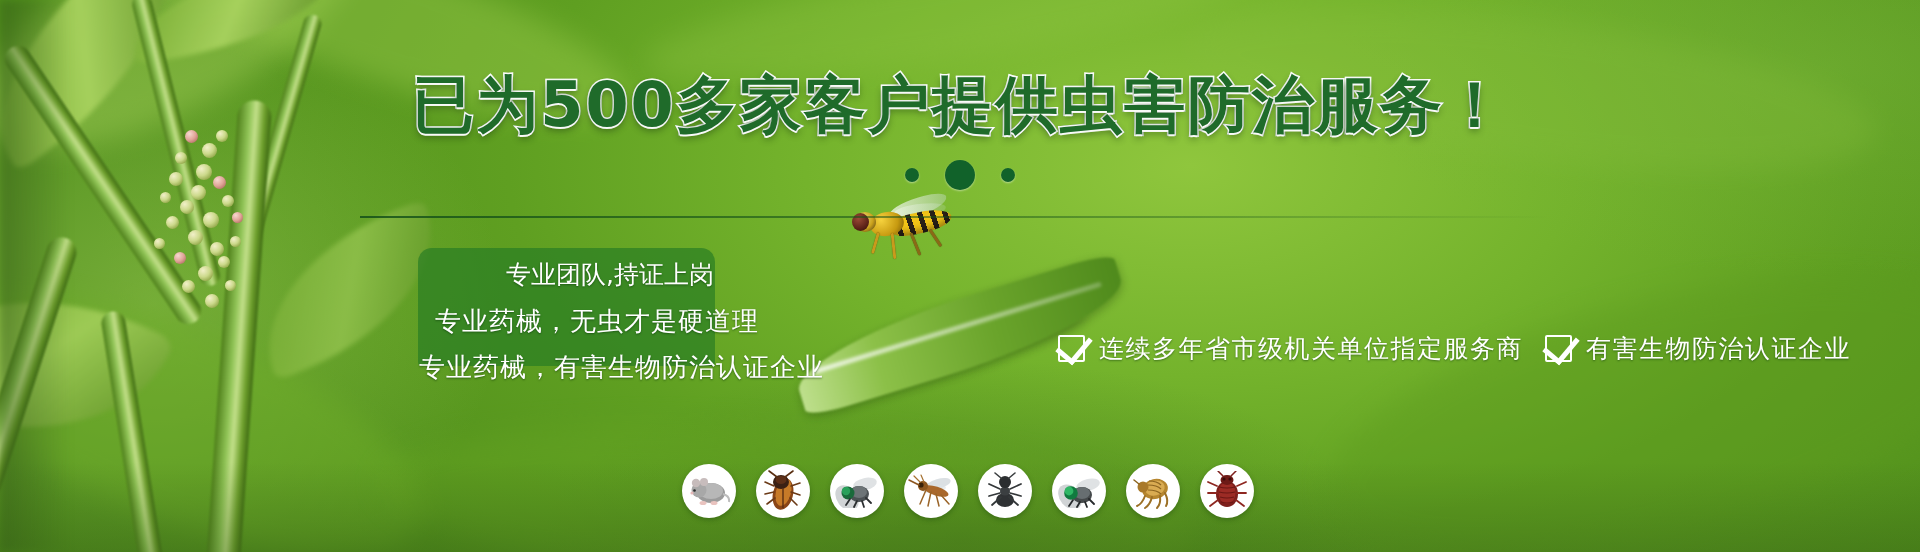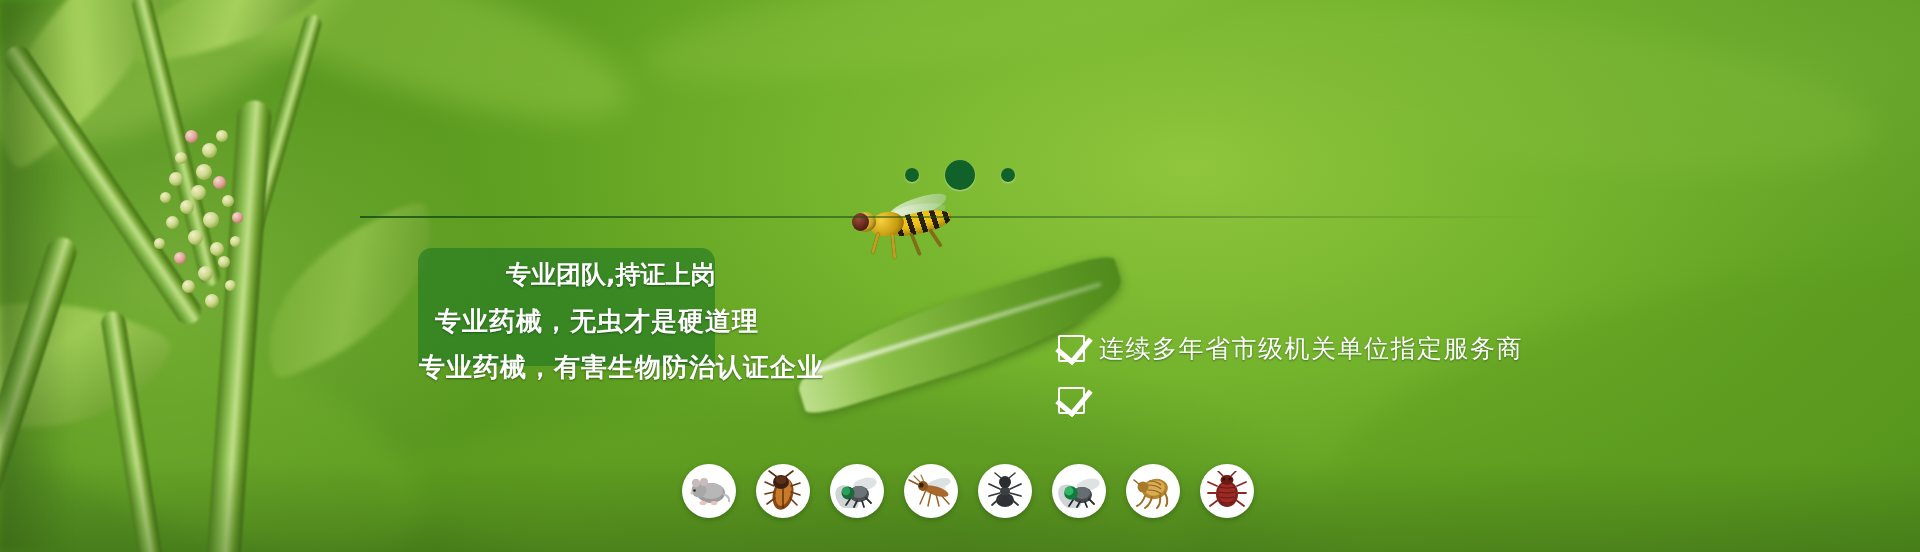--- a/index.html
+++ b/index.html
@@ -213,35 +213,35 @@
   }
   .panel-lines {
     position: absolute;
     left: 0; top: 258px;
     width: 1000px;
     color: #ffffff;
     text-align: left;
   }
   .pline {
     white-space: nowrap;
-    font-weight: 700;
+    font-weight: 400;
     color: #ffffff;
     text-shadow: 0 1px 2px rgba(10,50,10,.55);
     font-family: "DejaVu Sans", "Liberation Sans", sans-serif;
   }
   .pline.l1 { position:absolute; left: 506px; top: 0px;  font-size: 25px; letter-spacing: 0px; }
   .pline.l2 { position:absolute; left: 435px; top: 46px; font-size: 26px; letter-spacing: 1px; }
   .pline.l3 { position:absolute; left: 419px; top: 92px; font-size: 26px; letter-spacing: 1px; }
 
   
   .checklist {
     position: absolute;
     left: 1058px; top: 332px;
     display: flex;
-    flex-direction: column;
+    flex-direction: row;
     gap: 22px;
   }
   .check-row { display: flex; align-items: center; gap: 14px; }
   .check-box {
     width: 27px; height: 27px;
     border: 2px solid #ffffff;
     border-radius: 2px;
     position: relative;
     flex: 0 0 auto;
   }
@@ -360,20 +360,23 @@
     <div class="hf-eye"></div>
     <div class="hf-leg l1"></div>
     <div class="hf-leg l2"></div>
     <div class="hf-leg l3"></div>
     <div class="hf-leg l4"></div>
   </div>
 
   <div class="vig-l"></div>
   <div class="vig-b"></div>
 
+  <div class="headline">
+    <span class="hl-inner">已为500多家客户提供虫害防治服务！</span>
+  </div>
 
   <div class="dots">
     <span class="dot small"></span>
     <span class="dot big"></span>
     <span class="dot small"></span>
   </div>
 
   <div class="rule"></div>
 
   <div class="panel"></div>
@@ -383,20 +386,21 @@
     <div class="pline l3">专业药械，有害生物防治认证企业</div>
   </div>
 
   <div class="checklist">
     <div class="check-row">
       <span class="check-box"></span>
       <span class="check-text">连续多年省市级机关单位指定服务商</span>
     </div>
     <div class="check-row">
       <span class="check-box"></span>
+      <span class="check-text">有害生物防治认证企业</span>
     </div>
   </div>
 
   <div class="pests">
 
     <div class="pest" title="鼠">
       <svg width="44" height="34" viewBox="0 0 44 34" aria-hidden="true">
         <ellipse cx="24" cy="19" rx="14" ry="10" fill="#9b9b9b"></ellipse>
         <ellipse cx="24" cy="17" rx="12" ry="8" fill="#b7b7b7"></ellipse>
         <circle cx="12" cy="16" r="7.5" fill="#a8a8a8"></circle>

